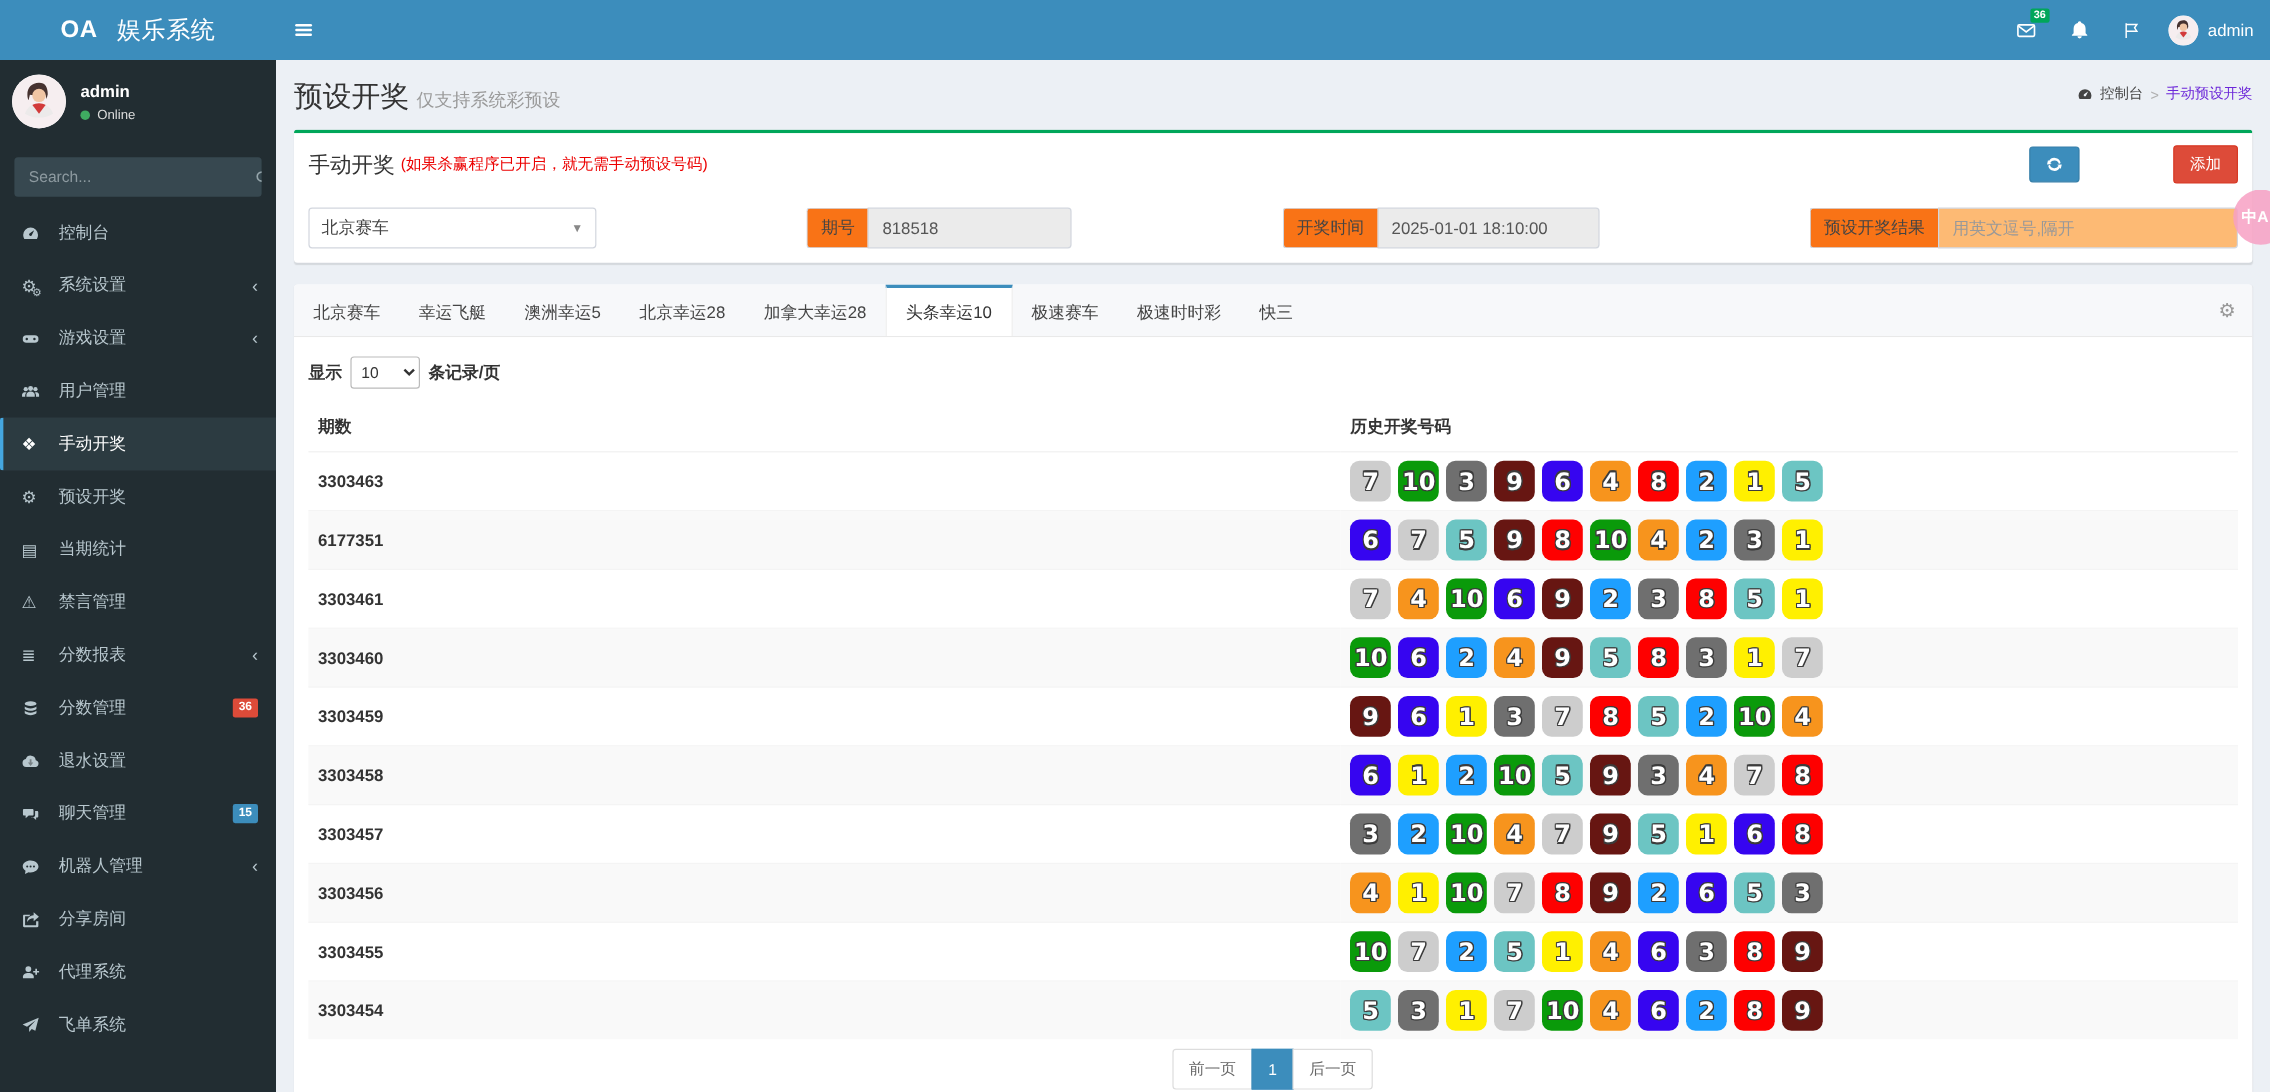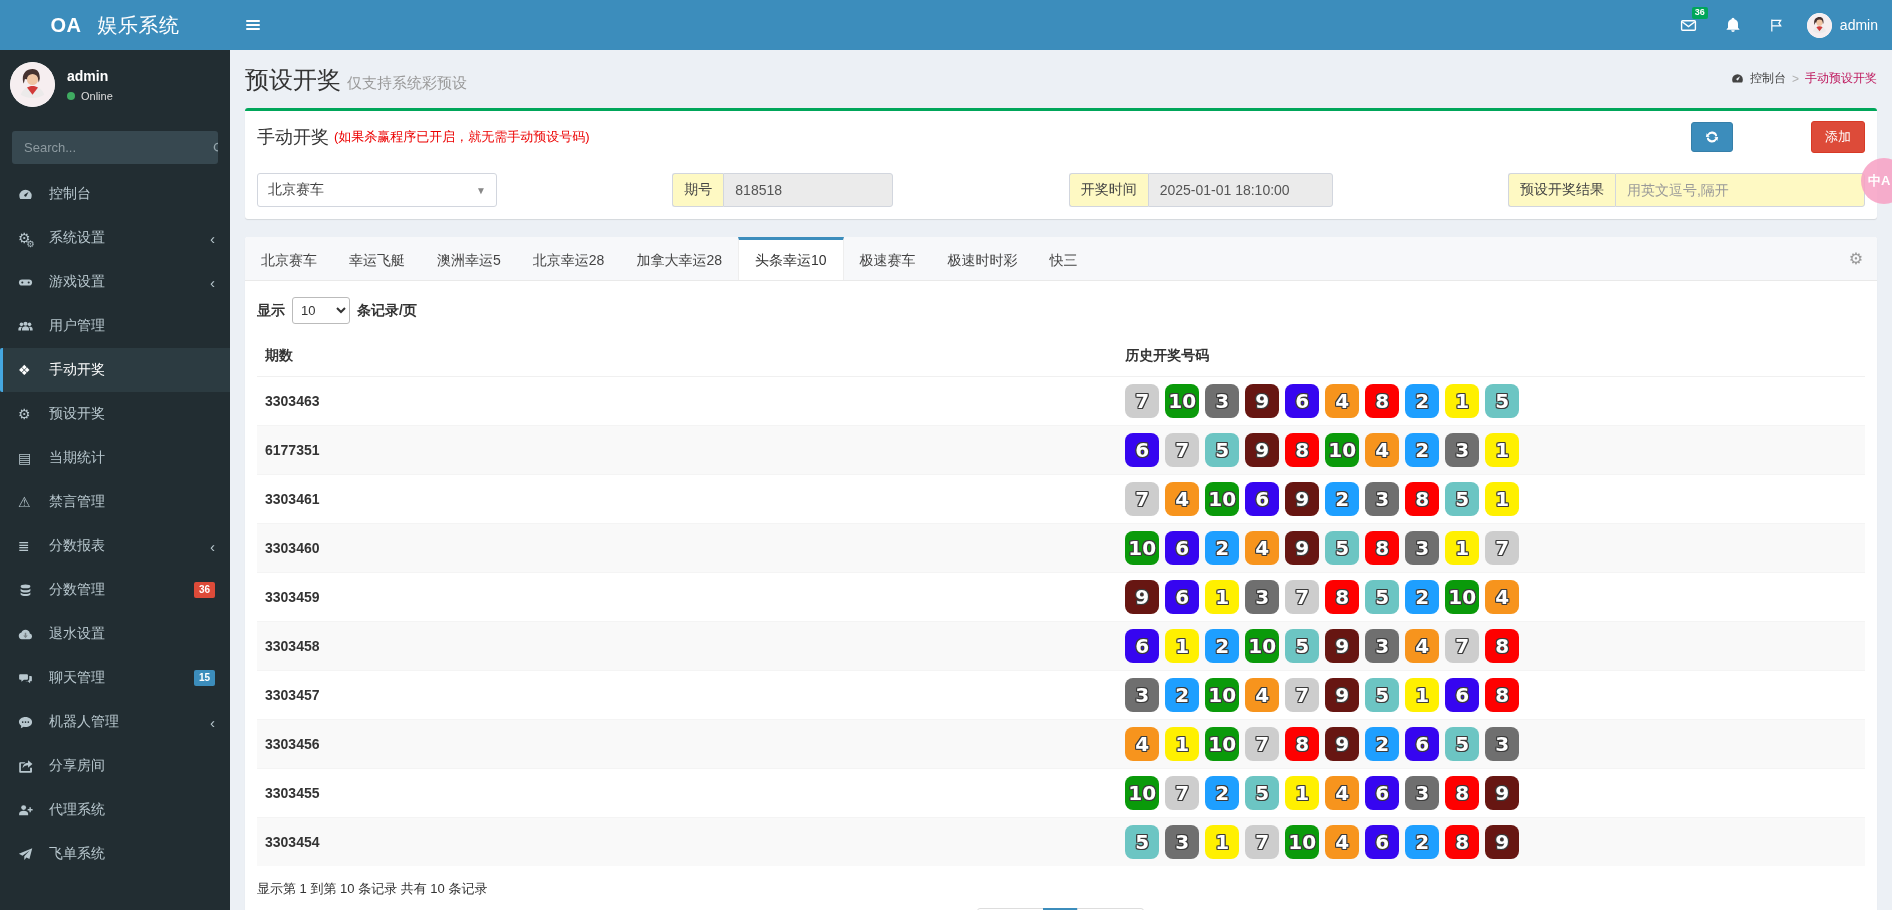--- a/index.html
+++ b/index.html
@@ -38,37 +38,37 @@
   .chev{margin-left:auto;font-size:15px;color:#b8c7ce;}
   .sbadge{margin-left:auto;font-size:10px;font-weight:bold;color:#fff;padding:2px 5px;border-radius:2px;line-height:1.2;}
 
   
   .content{flex:1;overflow:hidden;padding:0 15px;}
   .content-header{padding:14px 0 12px;display:flex;justify-content:space-between;align-items:flex-start;}
   .page-title{font-size:24px;color:#333;font-weight:normal;}
   .page-title small{font-size:15px;color:#9a9a9a;margin-left:6px;font-weight:normal;}
   .breadcrumb{font-size:12px;color:#444;display:flex;align-items:center;gap:6px;margin-top:6px;}
   .breadcrumb .sep{color:#b0b0b0;}
-  .breadcrumb .current{color:#be185d;}
+  .breadcrumb .current{color:#6d28d9;}
 
   .box{background:#fff;border-radius:3px;box-shadow:0 1px 1px rgba(0,0,0,.1);}
   .box-manual{border-top:3px solid #00a65a;}
   .box-header{padding:10px 12px 8px;display:flex;align-items:center;}
   .box-title{font-size:18px;color:#333;font-weight:normal;}
   .box-note{font-size:13px;color:#ec0000;margin-left:5px;}
   .btn-refresh{margin-left:auto;width:42px;height:30px;background:#3c8dbc;border:1px solid #367fa9;border-radius:3px;color:#fff;display:flex;align-items:center;justify-content:center;cursor:pointer;}
   .btn-add{margin-left:78px;background:#dd4b39;border:1px solid #d73925;border-radius:3px;color:#fff;font-size:13px;padding:6px 13px;cursor:pointer;}
   .form-row{display:flex;justify-content:space-between;padding:12px;}
   .select-box{width:240px;height:34px;border:1px solid #d2d6de;border-radius:3px;background:#fff;display:flex;align-items:center;padding:0 10px;font-size:14px;color:#444;cursor:pointer;}
   .select-box .caret{margin-left:auto;color:#888;font-size:10px;}
   .igroup{display:flex;height:34px;}
-  .iaddon{border:1px solid #d2d6de;border-right:0;border-radius:3px 0 0 3px;background:#fef9c3;display:flex;align-items:center;padding:0 11px;font-size:14px;color:#444;white-space:nowrap;}
+  .iaddon{border:1px solid #d2d6de;border-right:0;border-radius:3px 0 0 3px;background:#f97316;display:flex;align-items:center;padding:0 11px;font-size:14px;color:#444;white-space:nowrap;}
   .ivalue{border:1px solid #d2d6de;background:#ebebeb;color:#555;display:flex;align-items:center;padding:0 11px;font-size:14px;border-radius:0 3px 3px 0;}
   .ivalue.red{color:#ec0000;}
-  .iinput{border:1px solid #d2d6de;background:#fef9c3;padding:15px 11px;font-size:14px;border-radius:0 3px 3px 0;outline:none;color:#444;}
+  .iinput{border:1px solid #d2d6de;background:#fdba74;padding:15px 11px;font-size:14px;border-radius:0 3px 3px 0;outline:none;color:#444;}
   .iinput::placeholder{color:#999;}
   .w170{width:170px}.w185{width:185px}.w250{width:250px}
 
   .box-tabs{margin-top:18px;overflow:hidden;border-radius:3px 3px 0 0;}
   .tab-bar{display:flex;background:#f7f8fa;border-bottom:1px solid #e9e9e9;padding-right:14px;align-items:stretch;}
   .tab{padding:12px 16px 10px;font-size:14px;color:#444;border-top:3px solid transparent;cursor:pointer;white-space:nowrap;}
   .tab.active{background:#fff;border-top-color:#3c8dbc;border-left:1px solid #eee;border-right:1px solid #eee;color:#333;}
   .tab-gear{margin-left:auto;align-self:center;color:#999;font-size:16px;cursor:pointer;}
   .table-area{padding:6px 12px 10px;background:#fff;}
   .psize-row{display:flex;align-items:center;gap:7px;font-size:14px;font-weight:bold;color:#333;padding:10px 0 12px;}
@@ -424,21 +424,20 @@
               <tr>
                 <td class="issue">3303455</td>
                 <td><span class="ball" style="background: rgb(10, 154, 10);">10</span><span class="ball" style="background: rgb(205, 205, 205);">7</span><span class="ball" style="background: rgb(30, 159, 255);">2</span><span class="ball" style="background: rgb(108, 197, 195);">5</span><span class="ball" style="background: rgb(255, 240, 0);">1</span><span class="ball" style="background: rgb(247, 148, 29);">4</span><span class="ball" style="background: rgb(54, 5, 240);">6</span><span class="ball" style="background: rgb(111, 111, 111);">3</span><span class="ball" style="background: rgb(254, 0, 0);">8</span><span class="ball" style="background: rgb(103, 22, 18);">9</span></td>
               </tr>
               <tr class="stripe">
                 <td class="issue">3303454</td>
                 <td><span class="ball" style="background: rgb(108, 197, 195);">5</span><span class="ball" style="background: rgb(111, 111, 111);">3</span><span class="ball" style="background: rgb(255, 240, 0);">1</span><span class="ball" style="background: rgb(205, 205, 205);">7</span><span class="ball" style="background: rgb(10, 154, 10);">10</span><span class="ball" style="background: rgb(247, 148, 29);">4</span><span class="ball" style="background: rgb(54, 5, 240);">6</span><span class="ball" style="background: rgb(30, 159, 255);">2</span><span class="ball" style="background: rgb(254, 0, 0);">8</span><span class="ball" style="background: rgb(103, 22, 18);">9</span></td>
               </tr>
             </tbody>
         </table>
-        <div class="summary">显示第 1 到第 10 条记录 共有 10 条记录</div>
         <div class="pager">
           <button class="page-btn">前一页</button>
           <button class="page-btn active">1</button>
           <button class="page-btn">后一页</button>
         </div>
       </div>
     </div>
   </div>
 </div>
 

